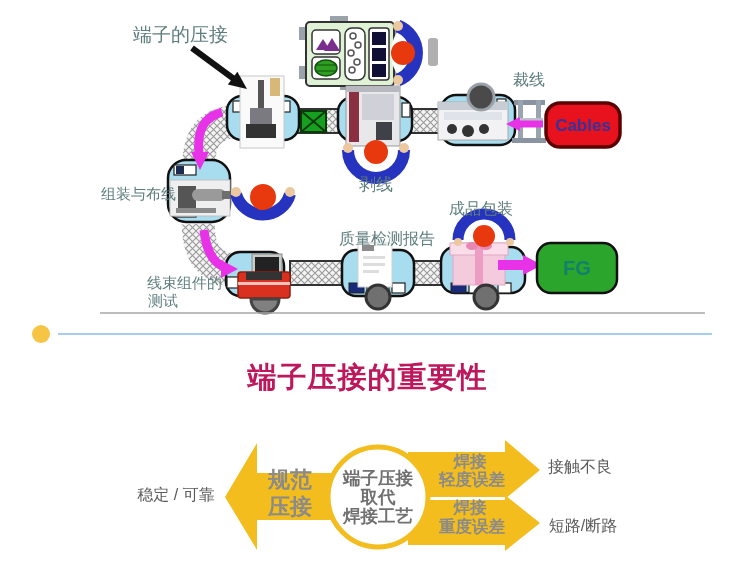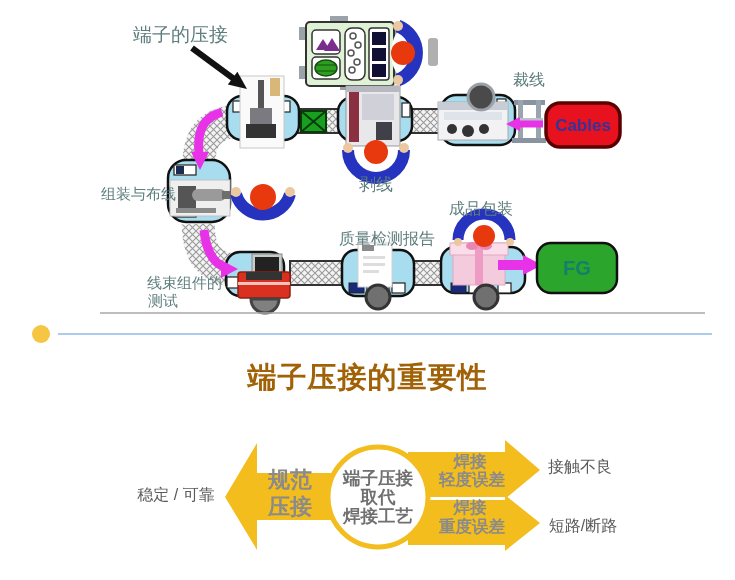--- a/index.html
+++ b/index.html
@@ -1,20 +1,20 @@
 <!DOCTYPE html>
 <html><head>
 <meta charset="utf-8">
 <style>
   html,body{margin:0;padding:0;background:#ffffff;}
   body{width:735px;height:580px;position:relative;font-family:"Liberation Sans","DejaVu Sans",sans-serif;overflow:hidden;}
   .abs{position:absolute;}
   #flow-svg{left:0;top:0;}
   #importance-svg{left:0;top:415px;}
-  #section-title{left:0;top:358px;width:735px;text-align:center;font-size:29px;font-weight:bold;color:#a16207;letter-spacing:1px;}
+  #section-title{left:0;top:358px;width:735px;text-align:center;font-size:29px;font-weight:bold;color:#be185d;letter-spacing:1px;}
   svg text{font-family:"Liberation Sans","DejaVu Sans",sans-serif;}
 </style>
 </head>
 <body>
 
 <svg id="flow-svg" class="abs" width="735" height="345" viewBox="0 0 735 345">
   <defs>
     <pattern id="hatch" width="7" height="7" patternUnits="userSpaceOnUse">
       <rect width="7" height="7" fill="#f4f4f4"></rect>
       <path d="M0 0 L7 7 M7 0 L0 7" stroke="#9a9a9a" stroke-width="1.1"></path>

